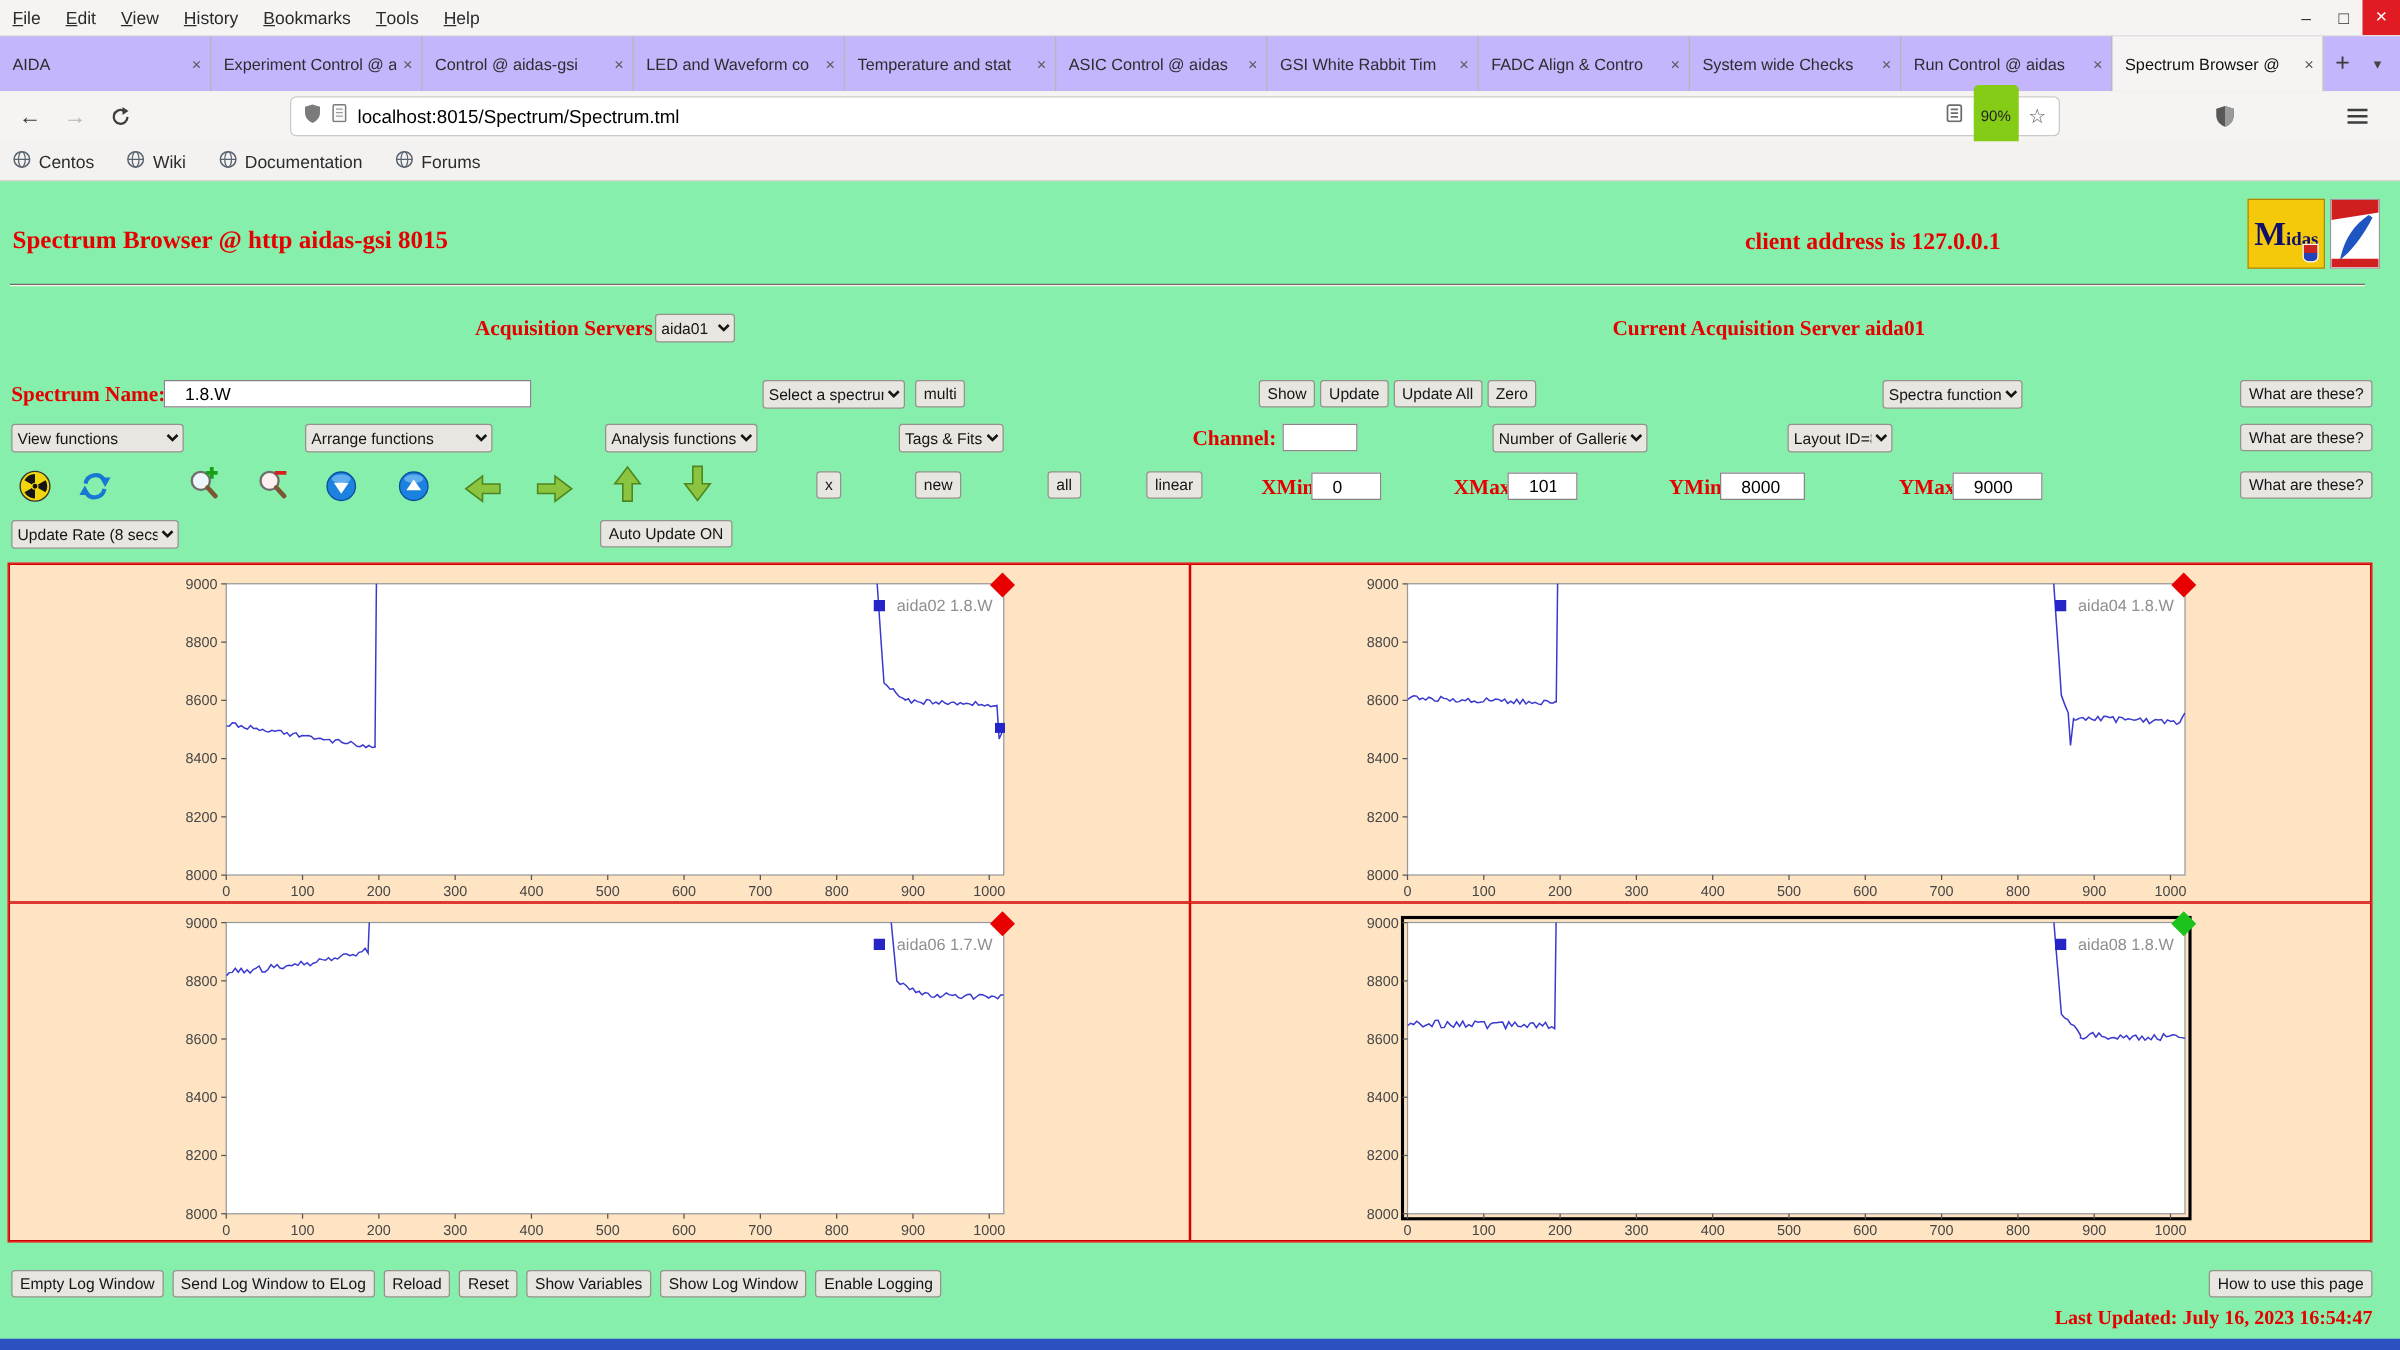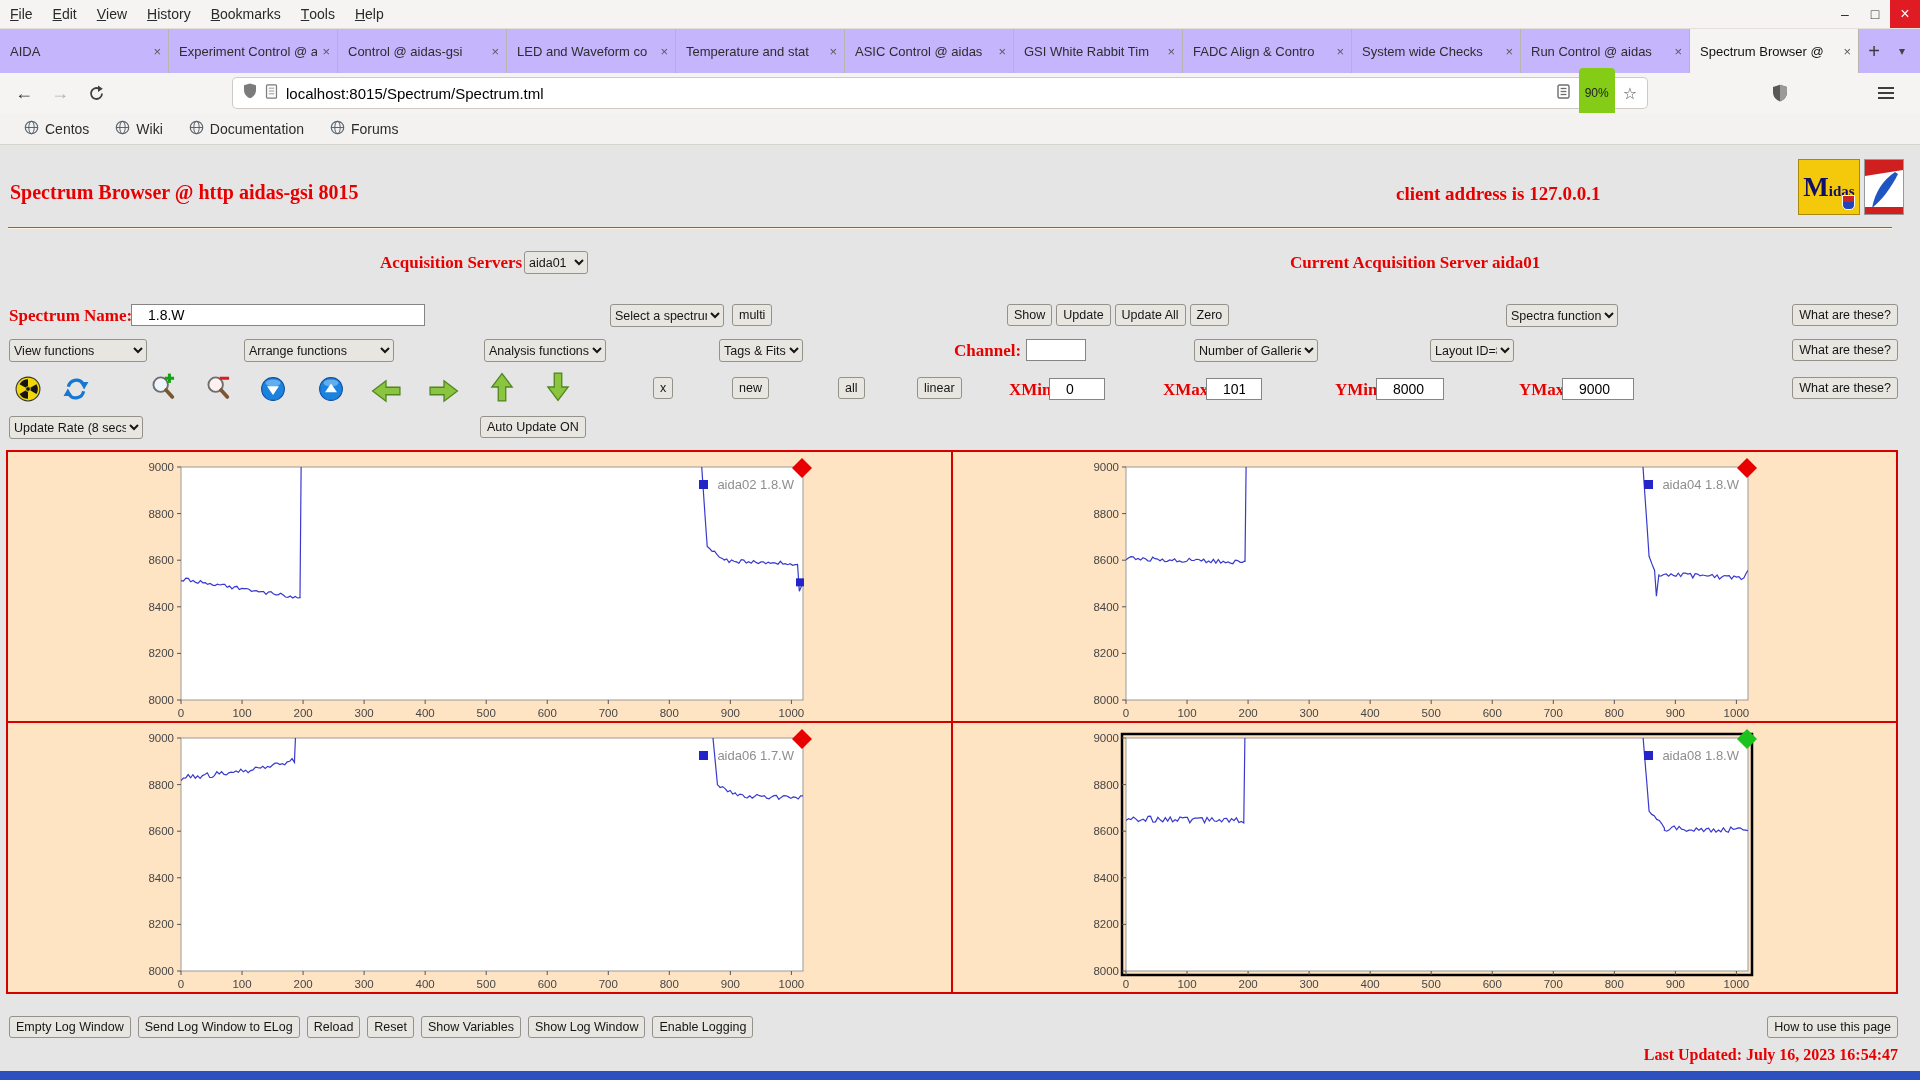--- a/index.html
+++ b/index.html
@@ -25,24 +25,24 @@
 .alltabs{position:absolute;right:6px;top:0;height:44px;width:24px;display:flex;align-items:center;justify-content:center;color:#444;font-size:12px;}
 
 #navbar{position:absolute;top:73px;left:0;right:0;height:40px;background:#f5f4f2;}
 .nav-btn{width:28px;height:28px;display:flex;align-items:center;justify-content:center;font-size:18px;color:#353535;}
 .nav-btn.disabled{color:#b5b2ad;}
 #urlbar{background:#fff;border-radius:4px;box-shadow:0 0 0 1px #cdcac5;display:flex;align-items:center;gap:8px;padding:0 10px;box-sizing:border-box;}
 #url-text{flex:1;font-size:15px;color:#000000;white-space:nowrap;overflow:hidden;}
 #zoom-badge{font-size:12px;color:#222;background:#84cc16;border-radius:4px;padding:18px 6px;}
 #star{font-size:16px;color:#565656;}
 
-#bookmarksbar{position:absolute;top:113px;left:0;right:0;height:32px;background:#f3f2f0;border-bottom:1px solid #d7d4cf;display:flex;align-items:center;padding-left:24px;gap:26px;box-sizing:border-box;}
+#bookmarksbar{position:absolute;top:113px;left:0;right:0;height:32px;background:#f3f2f0;border-bottom:1px solid #d7d4cf;display:flex;align-items:center;padding-left:10px;gap:26px;box-sizing:border-box;}
 .bm{display:flex;align-items:center;gap:6px;font-size:14px;color:#2c2c2c;}
 
-#page{position:absolute;top:145px;left:0;right:0;bottom:0;background:#e5e5e5;}
+#page{position:absolute;top:145px;left:0;right:0;bottom:0;background:#86efac;}
 .rlabel{font-family:"Liberation Serif","DejaVu Serif",serif;font-weight:700;color:#e60000;font-size:17px;white-space:nowrap;}
 .title{font-family:"Liberation Serif","DejaVu Serif",serif;font-weight:700;color:#e60000;font-size:20px;white-space:nowrap;}
 .btn{font:12.5px "Liberation Sans",sans-serif;background:#e8e6e1;border:1px solid #95928c;border-radius:3px;padding:3px 6px;color:#151515;white-space:nowrap;}
 .sel{font:12.5px "Liberation Sans",sans-serif;height:23px;background:#e8e6e1;border:1px solid #95928c;border-radius:3px;box-sizing:border-box;color:#151515;}
 .ti{font:14px "Liberation Sans",sans-serif;border:1px solid #858585;background:#fff;height:22px;box-sizing:border-box;padding:0 16px;}
 #hr-line{position:absolute;top:82px;left:8px;width:1884px;border-top:1px solid #6d6d6d;border-bottom:1px solid #fff3e0;}
 #midas-logo{width:62px;height:56px;background:#f4c90c;border:1px solid #a8890b;box-sizing:border-box;display:flex;align-items:center;justify-content:center;position:absolute;}
 #midas-text{font-family:"Liberation Serif",serif;font-weight:700;font-size:15px;color:#10106a;}
 #midas-text::first-letter{font-size:27px;}
 #midas-shield{position:absolute;width:11px;height:13px;right:4px;bottom:4px;background:linear-gradient(to bottom,#cc2222 50%,#2244bb 50%);border:1px solid #f6f6f6;border-radius:0 0 5px 5px;}

